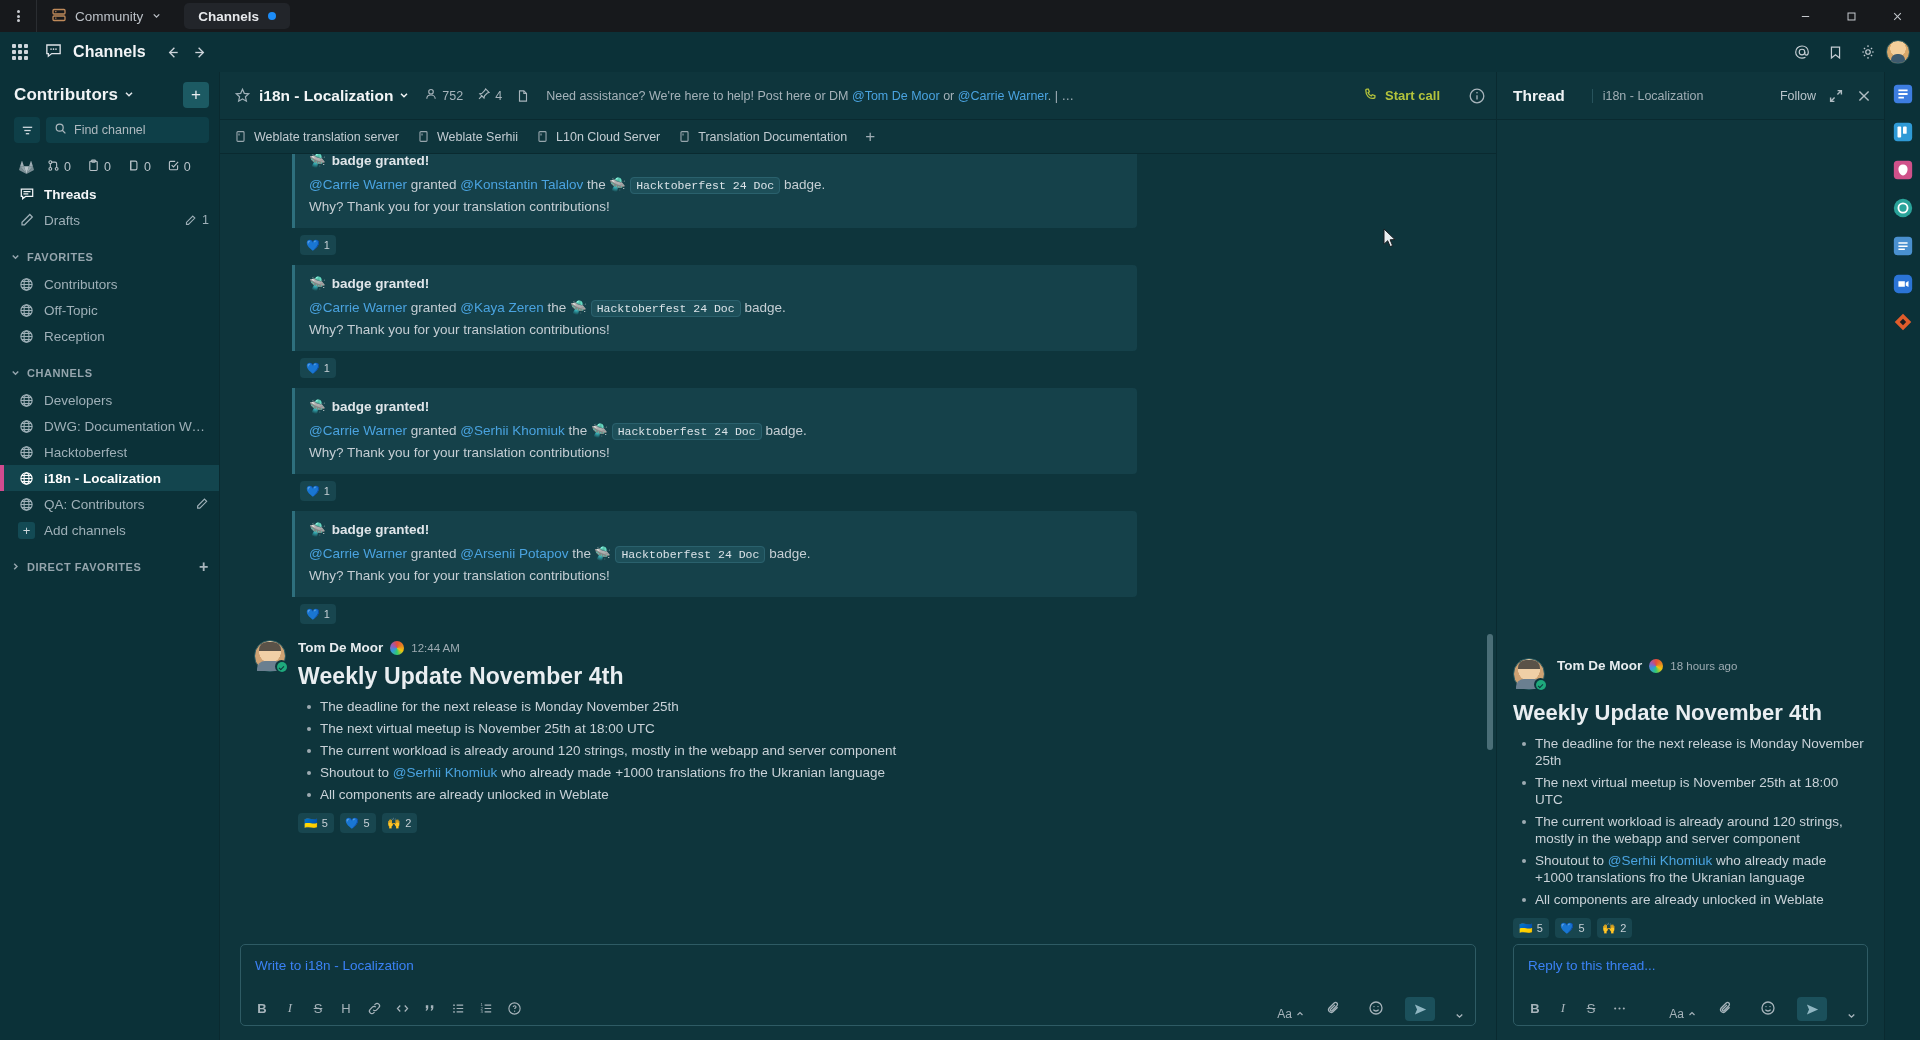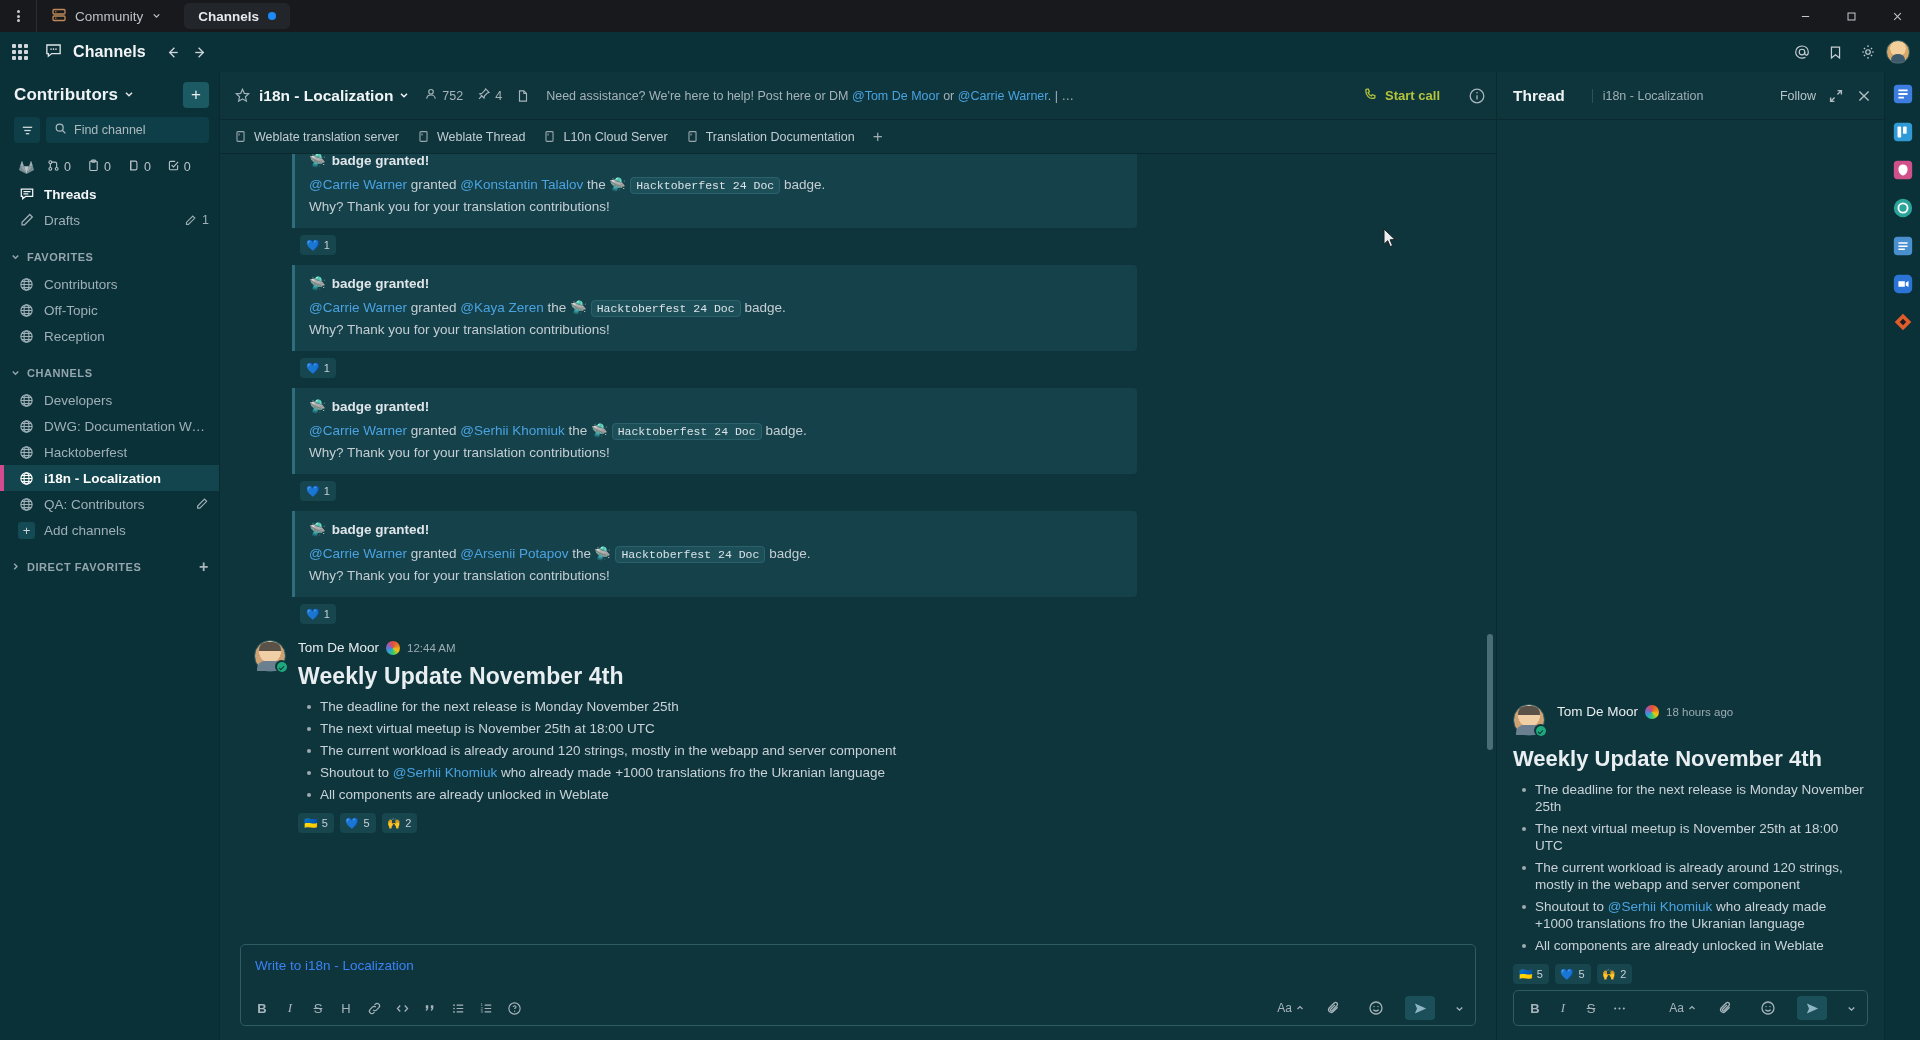--- a/index.html
+++ b/index.html
@@ -198,21 +198,21 @@
     position: absolute; right: -3px; bottom: -2px; width: 13px; height: 13px; border-radius: 50%;
     background: #0e353c; display: flex; align-items: center; justify-content: center;
   }
   .pavatar .ck i { width: 10px; height: 10px; border-radius: 50%; background: #1ea97c; display: block; position: relative; }
   .pavatar .ck i:after {
     content:""; position:absolute; left:2.5px; top:4px; width:4px; height:2px;
     border-left:1.4px solid #0e353c; border-bottom:1.4px solid #0e353c; transform: rotate(-45deg);
   }
   .pbody { min-width: 0; flex: 1; }
   .pmeta { display: flex; align-items: center; gap: 7px; }
-  .pname { font-size: 13.5px; font-weight: 400; color: #e8edf0; }
+  .pname { font-size: 13.5px; font-weight: 700; color: #e8edf0; }
   .pstatus {
     width: 14px; height: 14px; border-radius: 50%;
     background: conic-gradient(#e74c3c,#e67e22,#f1c40f,#2ecc71,#3498db,#9b59b6,#e74c3c);
   }
   .ptime { font-size: 11.5px; color: #9dabb2; }
   .ph1 { font-size: 23px; font-weight: 700; color: #e9eef1; margin: 8px 0 6px 0; letter-spacing: .1px; }
   .plist { list-style: none; margin: 0 0 0 4px; }
   .plist li {
     position: relative; padding-left: 18px; font-size: 13.5px; color: #c9d2d8; line-height: 22px;
   }
@@ -231,21 +231,21 @@
   .ctoolbar {
     height: 34px; display: flex; align-items: center; gap: 2px; padding: 0 8px;
   }
   .cbtn {
     width: 26px; height: 26px; display: flex; align-items: center; justify-content: center;
     color: #a6b3ba; font-size: 13px; border-radius: 4px;
   }
   .cbtn.b { font-weight: 700; }
   .cbtn.i { font-style: italic; font-family: "Liberation Serif", serif; }
   .cbtn.s { text-decoration: line-through; }
-  .ctool-right { margin-left: auto; display: flex; align-items: center; gap: 16px; }
+  .ctool-right { margin-left: auto; display: flex; align-items: flex-end; gap: 16px; }
   .ctool-right .aa { display: flex; align-items: center; gap: 3px; color: #a6b3ba; font-size: 12px; }
   .sendbtn {
     width: 30px; height: 24px; border-radius: 4px; background: #1b505b;
     display: flex; align-items: center; justify-content: center; color: #8fb6c2;
   }
   .sendcaret { width: 16px; display: flex; align-items: center; justify-content: center; color: #a6b3ba; }
 
   
   .rhs {
     width: 388px; flex: none; background: #0e353c; border-left: 1px solid #0a2a30;
@@ -712,21 +712,21 @@
         </span>
         <span>Weblate translation server</span>
       </span>
       <span class="bm">
         <span class="bi">
           <svg width="13" height="13" viewBox="0 0 14 14" fill="none" stroke="#97a6ad" stroke-width="1.2">
               <rect x="3.2" y="1.8" width="7.6" height="10.4" rx="1"></rect>
               <line x1="5.4" y1="3.8" x2="5.4" y2="6"></line>
             </svg>
         </span>
-        <span>Weblate Thread</span>
+        <span>Weblate Serhii</span>
       </span>
       <span class="bm">
         <span class="bi">
           <svg width="13" height="13" viewBox="0 0 14 14" fill="none" stroke="#97a6ad" stroke-width="1.2">
               <rect x="3.2" y="1.8" width="7.6" height="10.4" rx="1"></rect>
               <line x1="5.4" y1="3.8" x2="5.4" y2="6"></line>
             </svg>
         </span>
         <span>L10n Cloud Server</span>
       </span>
@@ -1006,20 +1006,21 @@
           </span>
           <span class="react">
             <span>🙌</span>
             <span class="cn">2</span>
           </span>
         </div>
       </div>
     </div>
     <div class="rhs-composer-wrap">
       <div class="composer">
+        <div class="field">Reply to this thread...</div>
         <div class="ctoolbar">
           <span class="cbtn b">B</span>
           <span class="cbtn i">I</span>
           <span class="cbtn s">S</span>
           <span class="cbtn">
             <svg width="15" height="15" viewBox="0 0 16 16" fill="#a6b3ba">
                 <circle cx="3.4" cy="8" r="1.1"></circle>
                 <circle cx="8" cy="8" r="1.1"></circle>
                 <circle cx="12.6" cy="8" r="1.1"></circle>
               </svg>

